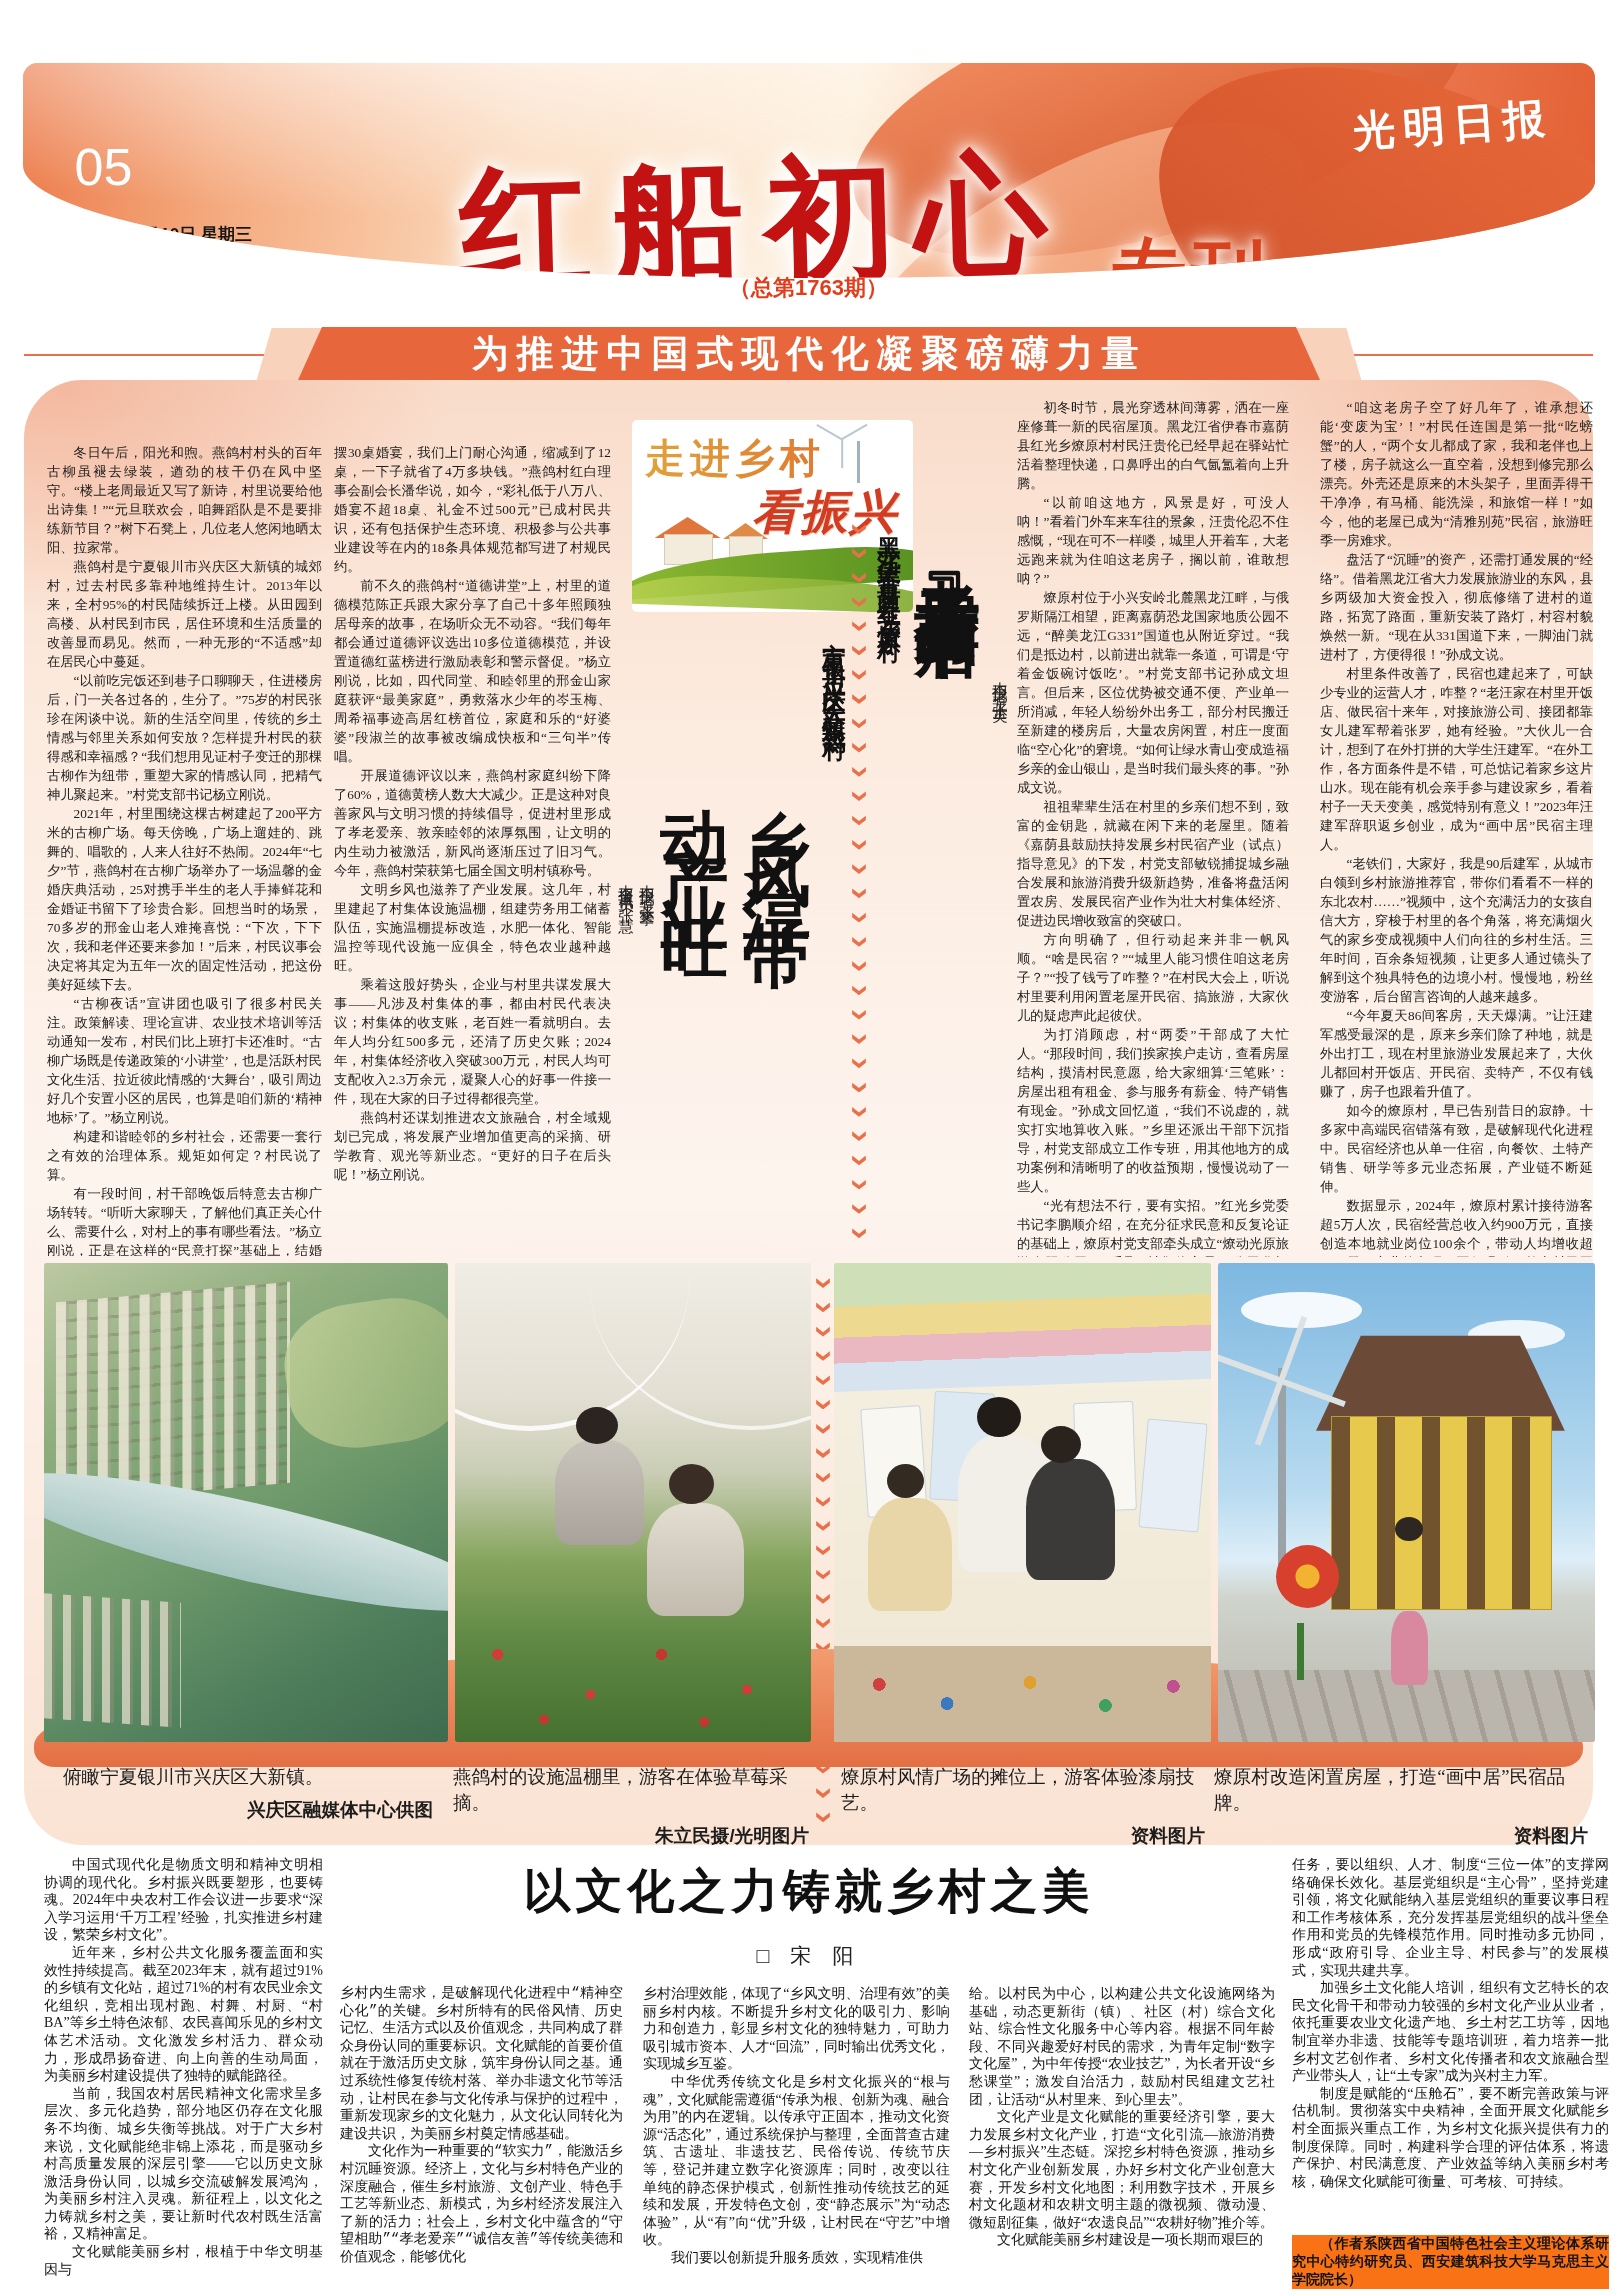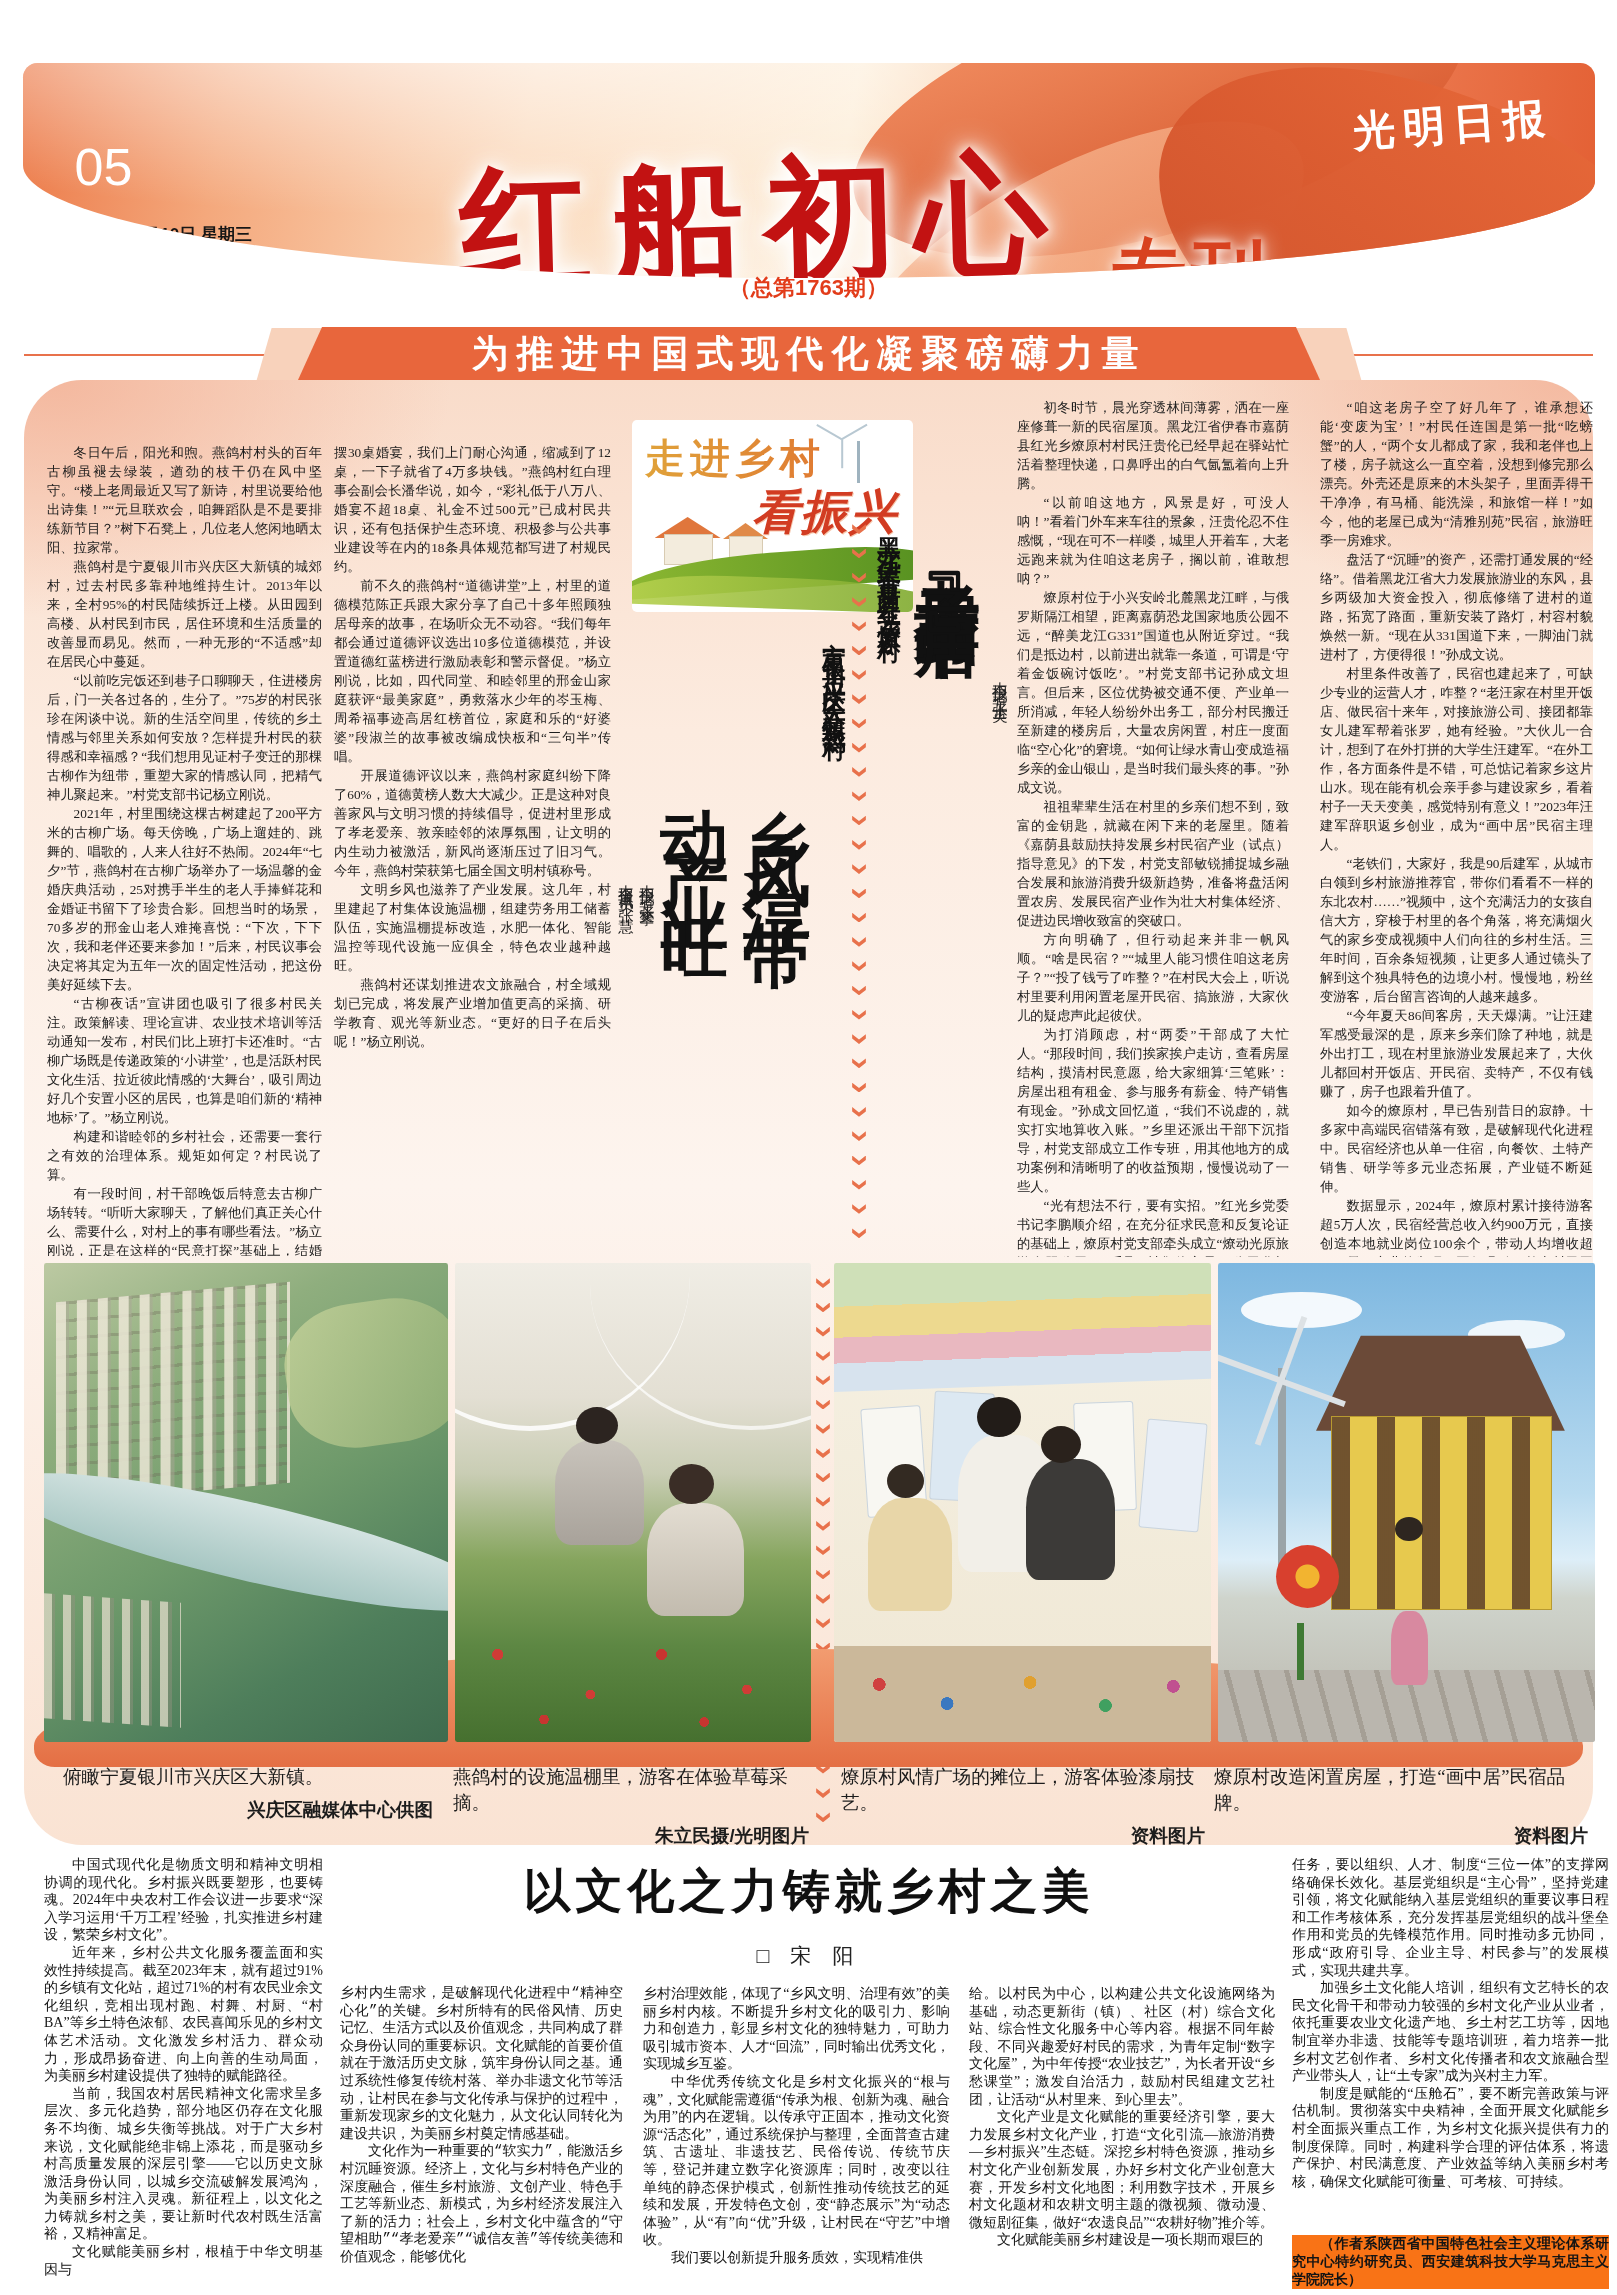--- a/index.html
+++ b/index.html
@@ -238,20 +238,21 @@
       <p>2021年，村里围绕这棵古树建起了200平方米的古柳广场。每天傍晚，广场上遛娃的、跳舞的、唱歌的，人来人往好不热闹。2024年“七夕”节，燕鸽村在古柳广场举办了一场温馨的金婚庆典活动，25对携手半生的老人手捧鲜花和金婚证书留下了珍贵合影。回想当时的场景，70多岁的邢金山老人难掩喜悦：“下次，下下次，我和老伴还要来参加！”后来，村民议事会决定将其定为五年一次的固定性活动，把这份美好延续下去。</p>
       <p>“古柳夜话”宣讲团也吸引了很多村民关注。政策解读、理论宣讲、农业技术培训等活动通知一发布，村民们比上班打卡还准时。“古柳广场既是传递政策的‘小讲堂’，也是活跃村民文化生活、拉近彼此情感的‘大舞台’，吸引周边好几个安置小区的居民，也算是咱们新的‘精神地标’了。”杨立刚说。</p>
       <p>构建和谐睦邻的乡村社会，还需要一套行之有效的治理体系。规矩如何定？村民说了算。</p>
       <p>有一段时间，村干部晚饭后特意去古柳广场转转。“听听大家聊天，了解他们真正关心什么、需要什么，对村上的事有哪些看法。”杨立刚说，正是在这样的“民意打探”基础上，结婚彩礼、礼金宴请等逐渐有了相对一致的倡导性标准，并写入了《燕鸽村村规民约》。</p>
     </div>
   <div class="tcol a1c2">
       <p class="cont">摆30桌婚宴，我们上门耐心沟通，缩减到了12桌，一下子就省了4万多块钱。”燕鸽村红白理事会副会长潘华说，如今，“彩礼低于八万八、婚宴不超18桌、礼金不过500元”已成村民共识，还有包括保护生态环境、积极参与公共事业建设等在内的18条具体规范都写进了村规民约。</p>
       <p>前不久的燕鸽村“道德讲堂”上，村里的道德模范陈正兵跟大家分享了自己十多年照顾独居母亲的故事，在场听众无不动容。“我们每年都会通过道德评议选出10多位道德模范，并设置道德红蓝榜进行激励表彰和警示督促。”杨立刚说，比如，四代同堂、和睦邻里的邢金山家庭获评“最美家庭”，勇救落水少年的岑玉梅、周希福事迹高居红榜首位，家庭和乐的“好婆婆”段淑兰的故事被改编成快板和“三句半”传唱。</p>
       <p>开展道德评议以来，燕鸽村家庭纠纷下降了60%，道德黄榜人数大大减少。正是这种对良善家风与文明习惯的持续倡导，促进村里形成了孝老爱亲、敦亲睦邻的浓厚氛围，让文明的内生动力被激活，新风尚逐渐压过了旧习气。今年，燕鸽村荣获第七届全国文明村镇称号。</p>
       <p>文明乡风也滋养了产业发展。这几年，村里建起了村集体设施温棚，组建劳务用工储蓄队伍，实施温棚提标改造，水肥一体化、智能温控等现代设施一应俱全，特色农业越种越旺。</p>
+      <p>乘着这股好势头，企业与村里共谋发展大事——凡涉及村集体的事，都由村民代表决议；村集体的收支账，老百姓一看就明白。去年人均分红500多元，还清了历史欠账；2024年，村集体经济收入突破300万元，村民人均可支配收入2.3万余元，凝聚人心的好事一件接一件，现在大家的日子过得都很亮堂。</p>
       <p>燕鸽村还谋划推进农文旅融合，村全域规划已完成，将发展产业增加值更高的采摘、研学教育、观光等新业态。“更好的日子在后头呢！”杨立刚说。</p>
     </div>
 
   <div class="badge">
     <div class="badge-l1">走进乡村</div>
     <div class="badge-l2">看振兴</div>
     <div class="badge-mill-pole"></div>
     <div class="badge-blade" style="transform:rotate(-30deg);"></div>
     <div class="badge-blade" style="transform:rotate(90deg);"></div>
     <div class="badge-blade" style="transform:rotate(210deg);"></div>

